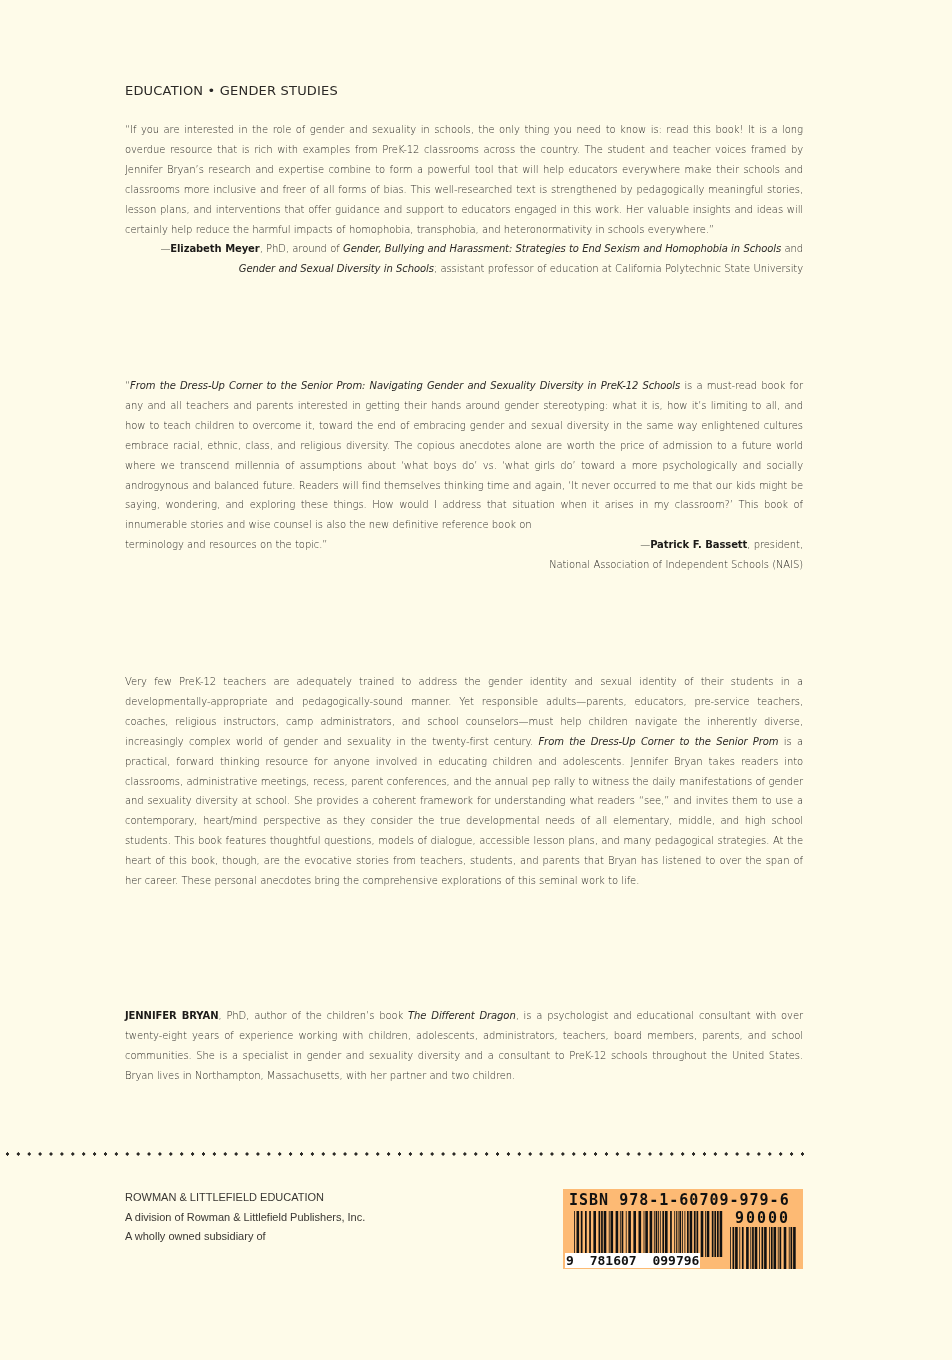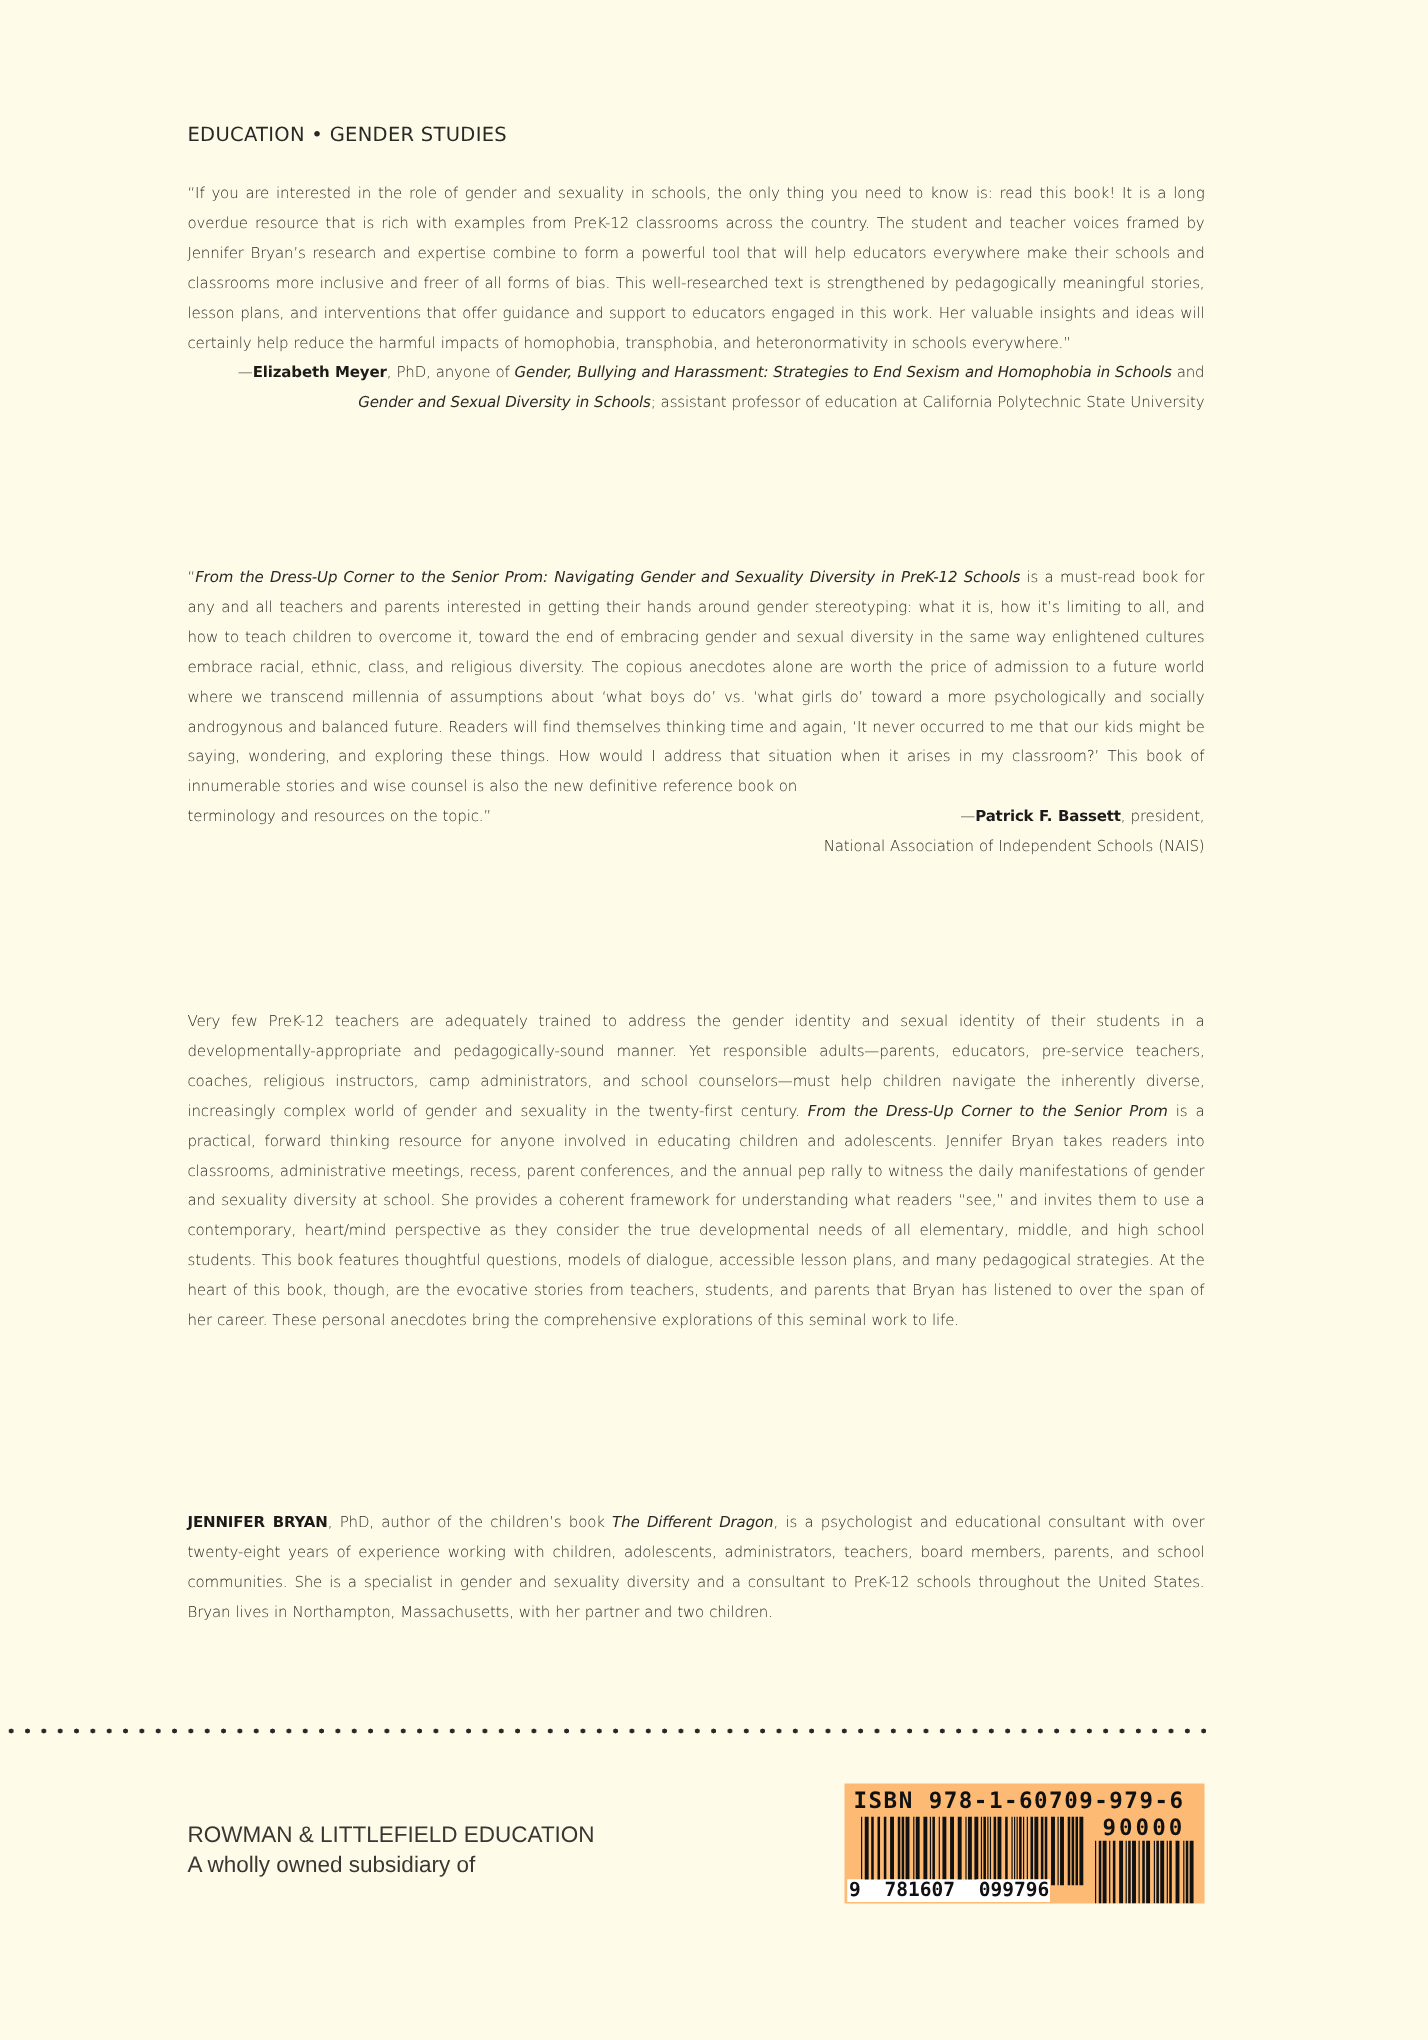--- a/index.html
+++ b/index.html
@@ -20,21 +20,21 @@
   .bio { top:1006px; }
   .attr { text-align:right; text-align-last:right; }
   b.name { font-weight:bold; color:#1d1b19; }
   .q2-tail { display:flex; justify-content:space-between; }
   .dots {
     position:absolute; top:1152px; left:0; width:804px; height:4px;
     background-image:radial-gradient(circle, #2b2926 1.5px, transparent 1.8px);
     background-size:10.9px 4px; background-repeat:repeat-x; background-position:2px 0;
   }
   .publisher {
-    position:absolute; left:125px; top:1214px; font-size:15px; line-height:19.6px;
+    position:absolute; left:125px; top:1188px; font-size:11px; line-height:19.6px;
     font-family:"Liberation Sans", sans-serif; color:#3a3733;
   }
   .publisher div { white-space:nowrap; }
   .barcode-box {
     position:absolute; left:563px; top:1189px; width:240px; height:80px; background:#fdba74;font-weight:bold;
   }
   .isbn-text {
     position:absolute; left:6px; top:2px; font-family:"DejaVu Sans Mono", monospace; font-size:15px; letter-spacing:1px; color:#111;
   }
   .bars { position:absolute; left:10px; top:22px; width:150px; height:46px; }
@@ -45,21 +45,21 @@
 </style>
 </head>
 <body>
 
 <div class="page">
   <div class="category">EDUCATION • GENDER STUDIES</div>
 
   <div class="para q1">
     <span>“If you are interested in the role of gender and sexuality in schools, the only thing you need to know is: read this book! It is a long overdue resource that is rich with examples from PreK-12 classrooms across the country. The student and teacher voices framed by Jennifer Bryan’s research and expertise combine to form a powerful tool that will help educators everywhere make their schools and classrooms more inclusive and freer of all forms of bias. This well-researched text is strengthened by pedagogically meaningful stories, lesson plans, and interventions that offer guidance and support to educators engaged in this work. Her valuable insights and ideas will certainly help reduce the harmful impacts of homophobia, transphobia, and heteronormativity in schools everywhere.”</span>
     <div class="attr">
-      <span>—</span><b class="name">Elizabeth Meyer</b><span>, PhD, anyone of </span><i>Gender, Bullying and Harassment: Strategies to End Sexism and Homophobia in Schools</i><span> and </span><i>Gender and Sexual Diversity in Schools</i><span>; assistant professor of education at California Polytechnic State University</span>
+      <span>—</span><b class="name">Elizabeth Meyer</b><span>, PhD, around of </span><i>Gender, Bullying and Harassment: Strategies to End Sexism and Homophobia in Schools</i><span> and </span><i>Gender and Sexual Diversity in Schools</i><span>; assistant professor of education at California Polytechnic State University</span>
     </div>
   </div>
 
   <div class="para q2">
     <span>“</span><i>From the Dress-Up Corner to the Senior Prom: Navigating Gender and Sexuality Diversity in PreK-12 Schools</i><span> is a must-read book for any and all teachers and parents interested in getting their hands around gender stereotyping: what it is, how it’s limiting to all, and how to teach children to overcome it, toward the end of embracing gender and sexual diversity in the same way enlightened cultures embrace racial, ethnic, class, and religious diversity. The copious anecdotes alone are worth the price of admission to a future world where we transcend millennia of assumptions about ‘what boys do’ vs. ‘what girls do’ toward a more psychologically and socially androgynous and balanced future. Readers will find themselves thinking time and again, ‘It never occurred to me that our kids might be saying, wondering, and exploring these things. How would I address that situation when it arises in my classroom?’ This book of innumerable stories and wise counsel is also the new definitive reference book on</span>
     <div class="q2-tail">
       <span>terminology and resources on the topic.”</span>
       <span><span>—</span><b class="name">Patrick F. Bassett</b><span>, president,</span></span>
     </div>
     <div class="attr">National Association of Independent Schools (NAIS)</div>
@@ -71,20 +71,21 @@
 
   <div class="para bio">
     <b class="name">JENNIFER BRYAN</b><span>, PhD, author of the children’s book </span><i>The Different Dragon</i><span>, is a psychologist and educational consultant with over twenty-eight years of experience working with children, adolescents, administrators, teachers, board members, parents, and school communities. She is a specialist in gender and sexuality diversity and a consultant to PreK-12 schools throughout the United States. Bryan lives in Northampton, Massachusetts, with her partner and two children.</span>
   </div>
 </div>
 
 <div class="dots"></div>
 
 <div class="publisher">
   <div>ROWMAN &amp; LITTLEFIELD EDUCATION</div>
+  <div>A division of Rowman &amp; Littlefield Publishers, Inc.</div>
   <div>A wholly owned subsidiary of</div>
 </div>
 
 <div class="barcode-box">
   <div class="isbn-text">ISBN 978-1-60709-979-6</div>
   <svg class="bars" id="bars-main" viewBox="0 0 150 46" preserveAspectRatio="none">
       <rect x="1" y="0" width="0.8" height="46" fill="#111"></rect>
       <rect x="3.5" y="0" width="2.6" height="46" fill="#111"></rect>
       <rect x="7.8" y="0" width="1.7000000000000002" height="46" fill="#111"></rect>
       <rect x="12" y="0" width="1.7000000000000002" height="46" fill="#111"></rect>

